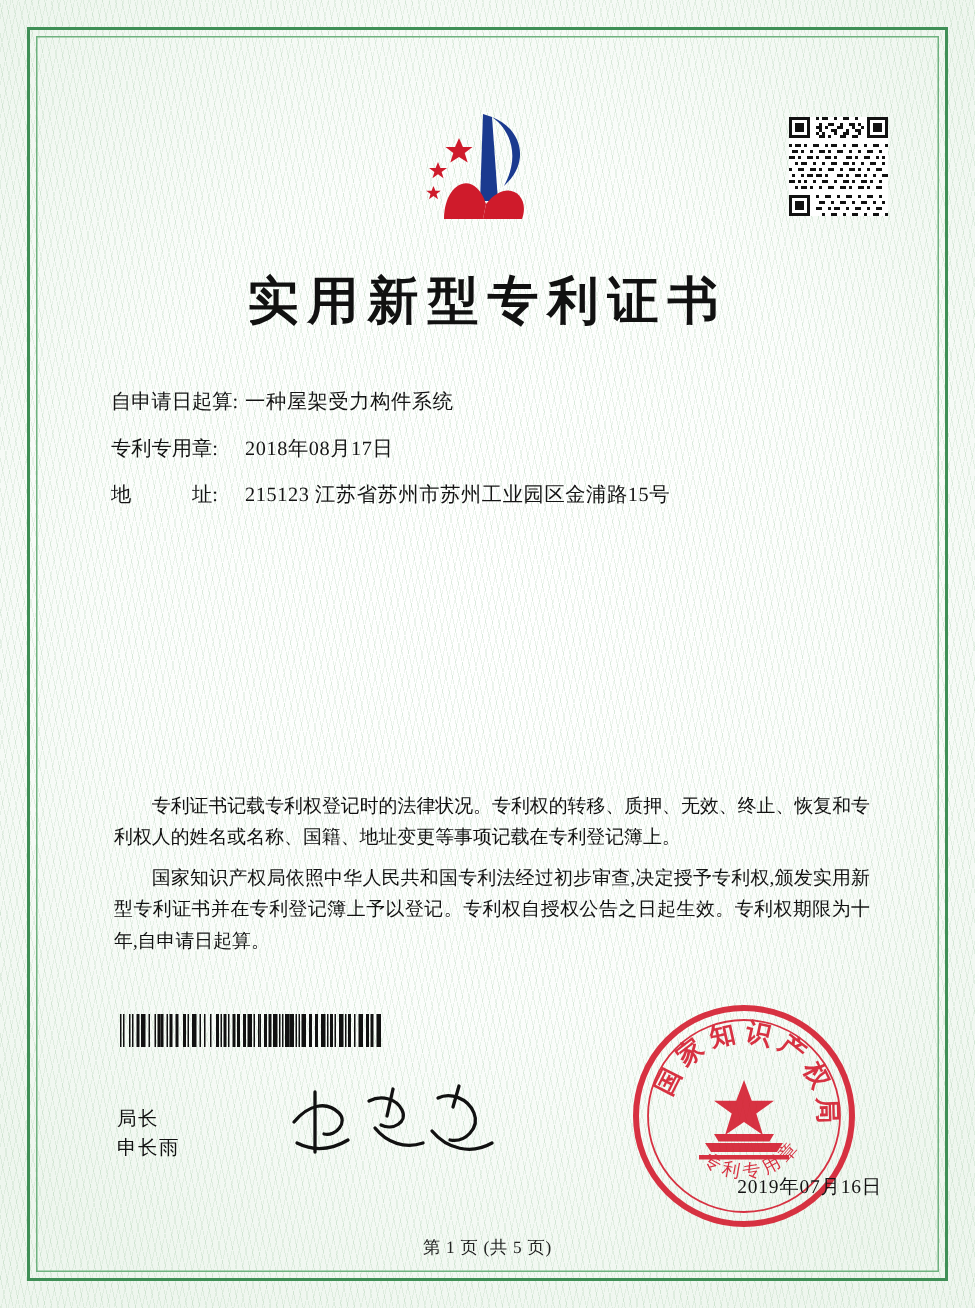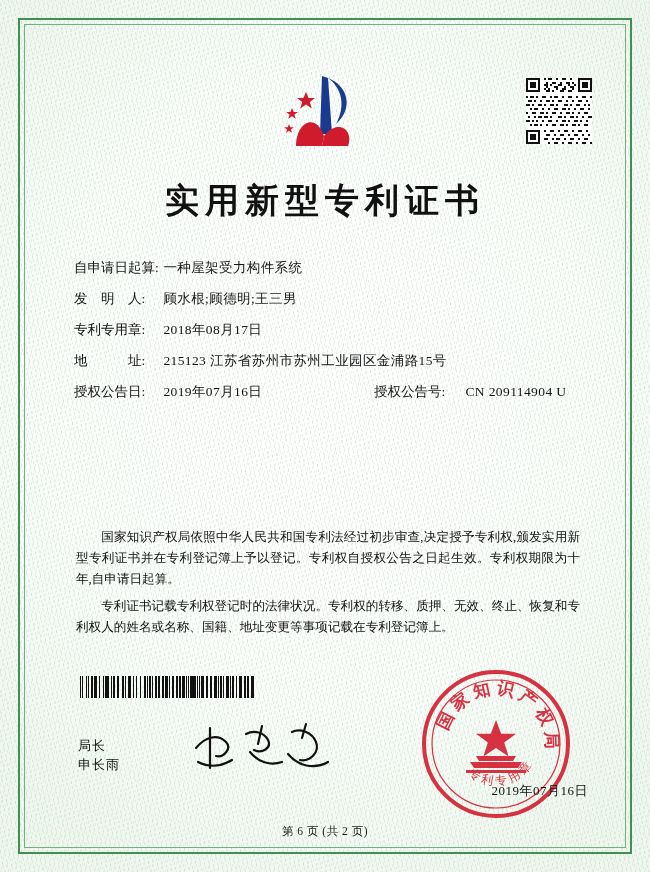--- a/index.html
+++ b/index.html
@@ -375,44 +375,32 @@
     </div>
 
     <div class="title">实用新型专利证书</div>
 
     <div class="fields">
       <div class="field-row">
         <span class="f-label">自申请日起算:</span>
         <span class="f-value">一种屋架受力构件系统</span>
       </div>
       <div class="field-row">
-        <span class="f-label">发　明　人:</span>
-        <span class="f-value">顾水根;顾德明;王三男</span>
-      </div>
-      <div class="field-row">
         <span class="f-label">专利专用章:</span>
         <span class="f-value">2018年08月17日</span>
       </div>
       <div class="field-row">
         <span class="f-label">地　　　址:</span>
         <span class="f-value">215123 江苏省苏州市苏州工业园区金浦路15号</span>
       </div>
-      <div class="field-row">
-        <span class="f-label">授权公告日:</span>
-        <span class="f-value">2019年07月16日</span>
-        <span class="f-right">
-          <span class="f-label2">授权公告号:</span>
-          <span class="f-value">CN 209114904 U</span>
-        </span>
-      </div>
     </div>
 
     <div class="paragraphs">
+      <p>专利证书记载专利权登记时的法律状况。专利权的转移、质押、无效、终止、恢复和专利权人的姓名或名称、国籍、地址变更等事项记载在专利登记簿上。</p>
       <p>国家知识产权局依照中华人民共和国专利法经过初步审查,决定授予专利权,颁发实用新型专利证书并在专利登记簿上予以登记。专利权自授权公告之日起生效。专利权期限为十年,自申请日起算。</p>
-      <p>专利证书记载专利权登记时的法律状况。专利权的转移、质押、无效、终止、恢复和专利权人的姓名或名称、国籍、地址变更等事项记载在专利登记簿上。</p>
     </div>
 
     <div class="barcode">
         <i style="width: 0.460829%;"></i>
         <i style="width: 0.921659%; background: transparent;"></i>
         <i style="width: 0.460829%;"></i>
         <i style="width: 1.38249%; background: transparent;"></i>
         <i style="width: 0.921659%;"></i>
         <i style="width: 0.460829%; background: transparent;"></i>
         <i style="width: 0.460829%;"></i>
@@ -561,15 +549,15 @@
             <path d="M-26 22 L26 22 L22 28 L-22 28 Z" fill="#d4172a"></path>
             <path d="M-20 16 L20 16 L17 21 L-17 21 Z" fill="#d4172a"></path>
             <path d="M-30 30 L30 30 L30 33 L-30 33 Z" fill="#d4172a"></path>
           </g>
         </g>
       </svg>
     </div>
 
     <div class="seal-date">2019年07月16日</div>
 
-    <div class="footer">第 6 页 (共 2 页)</div>
+    <div class="footer">第 1 页 (共 5 页)</div>
   </div>
 </div>
 
 </body></html>

